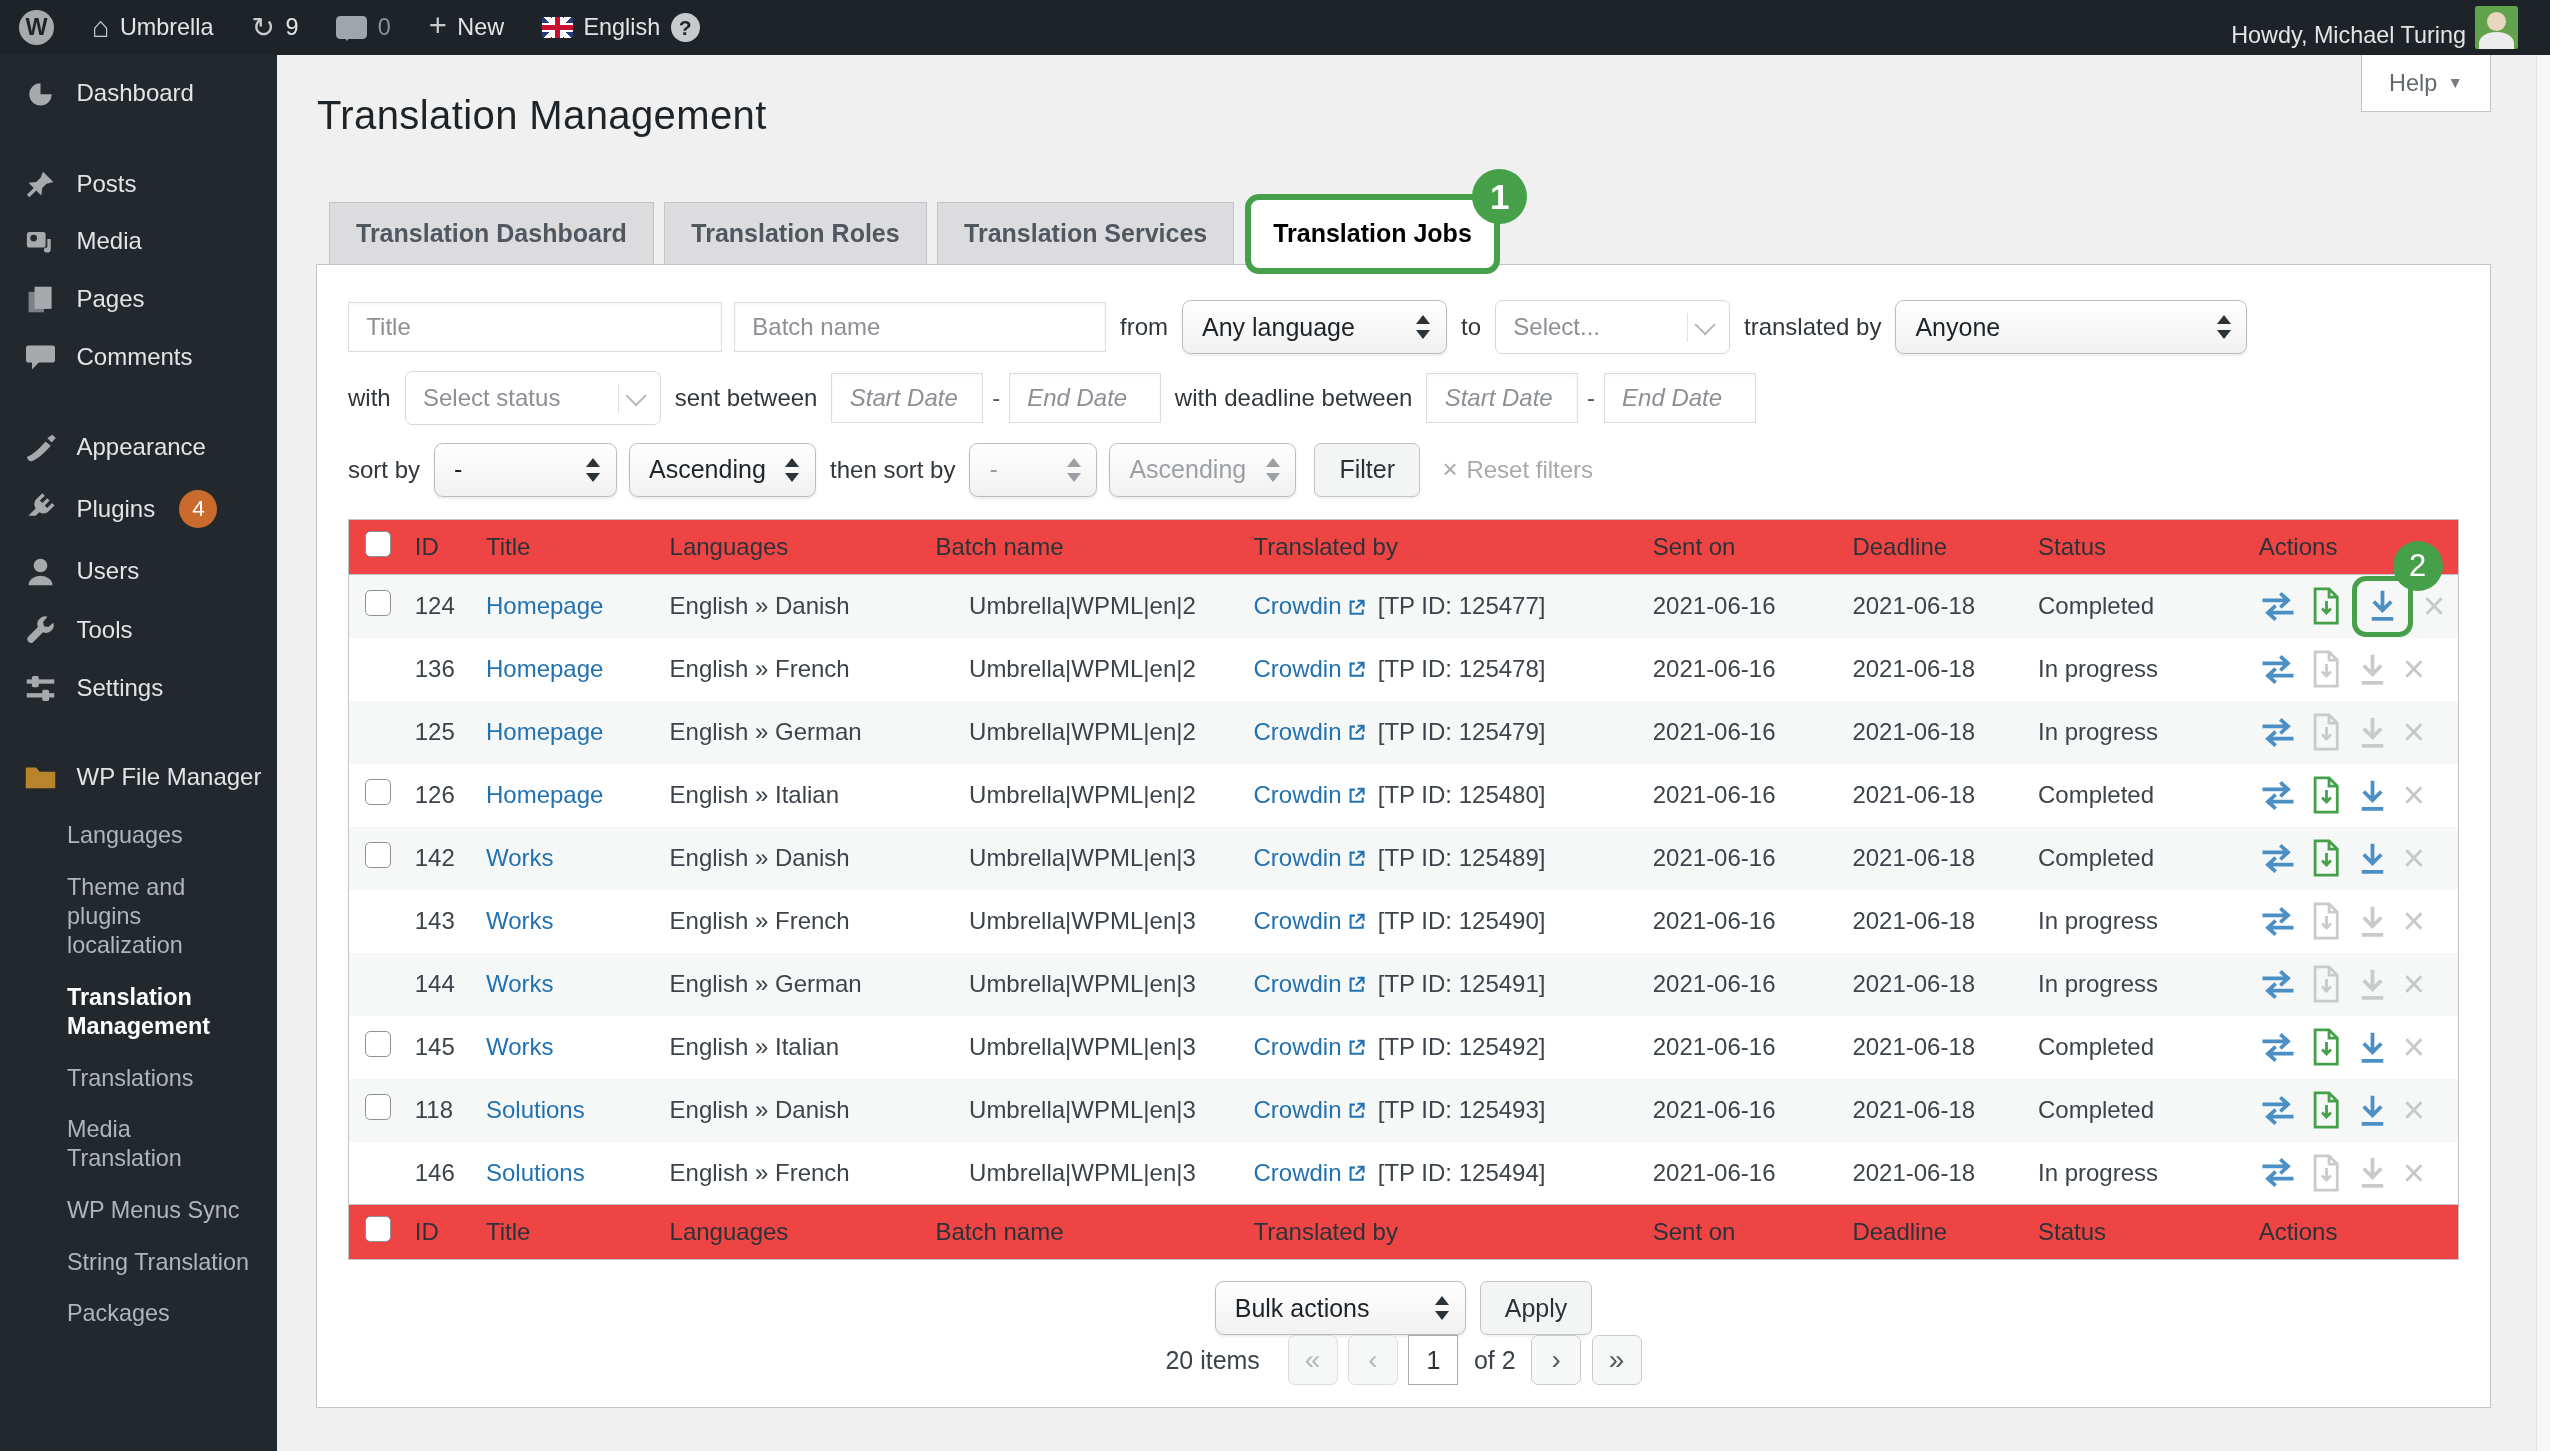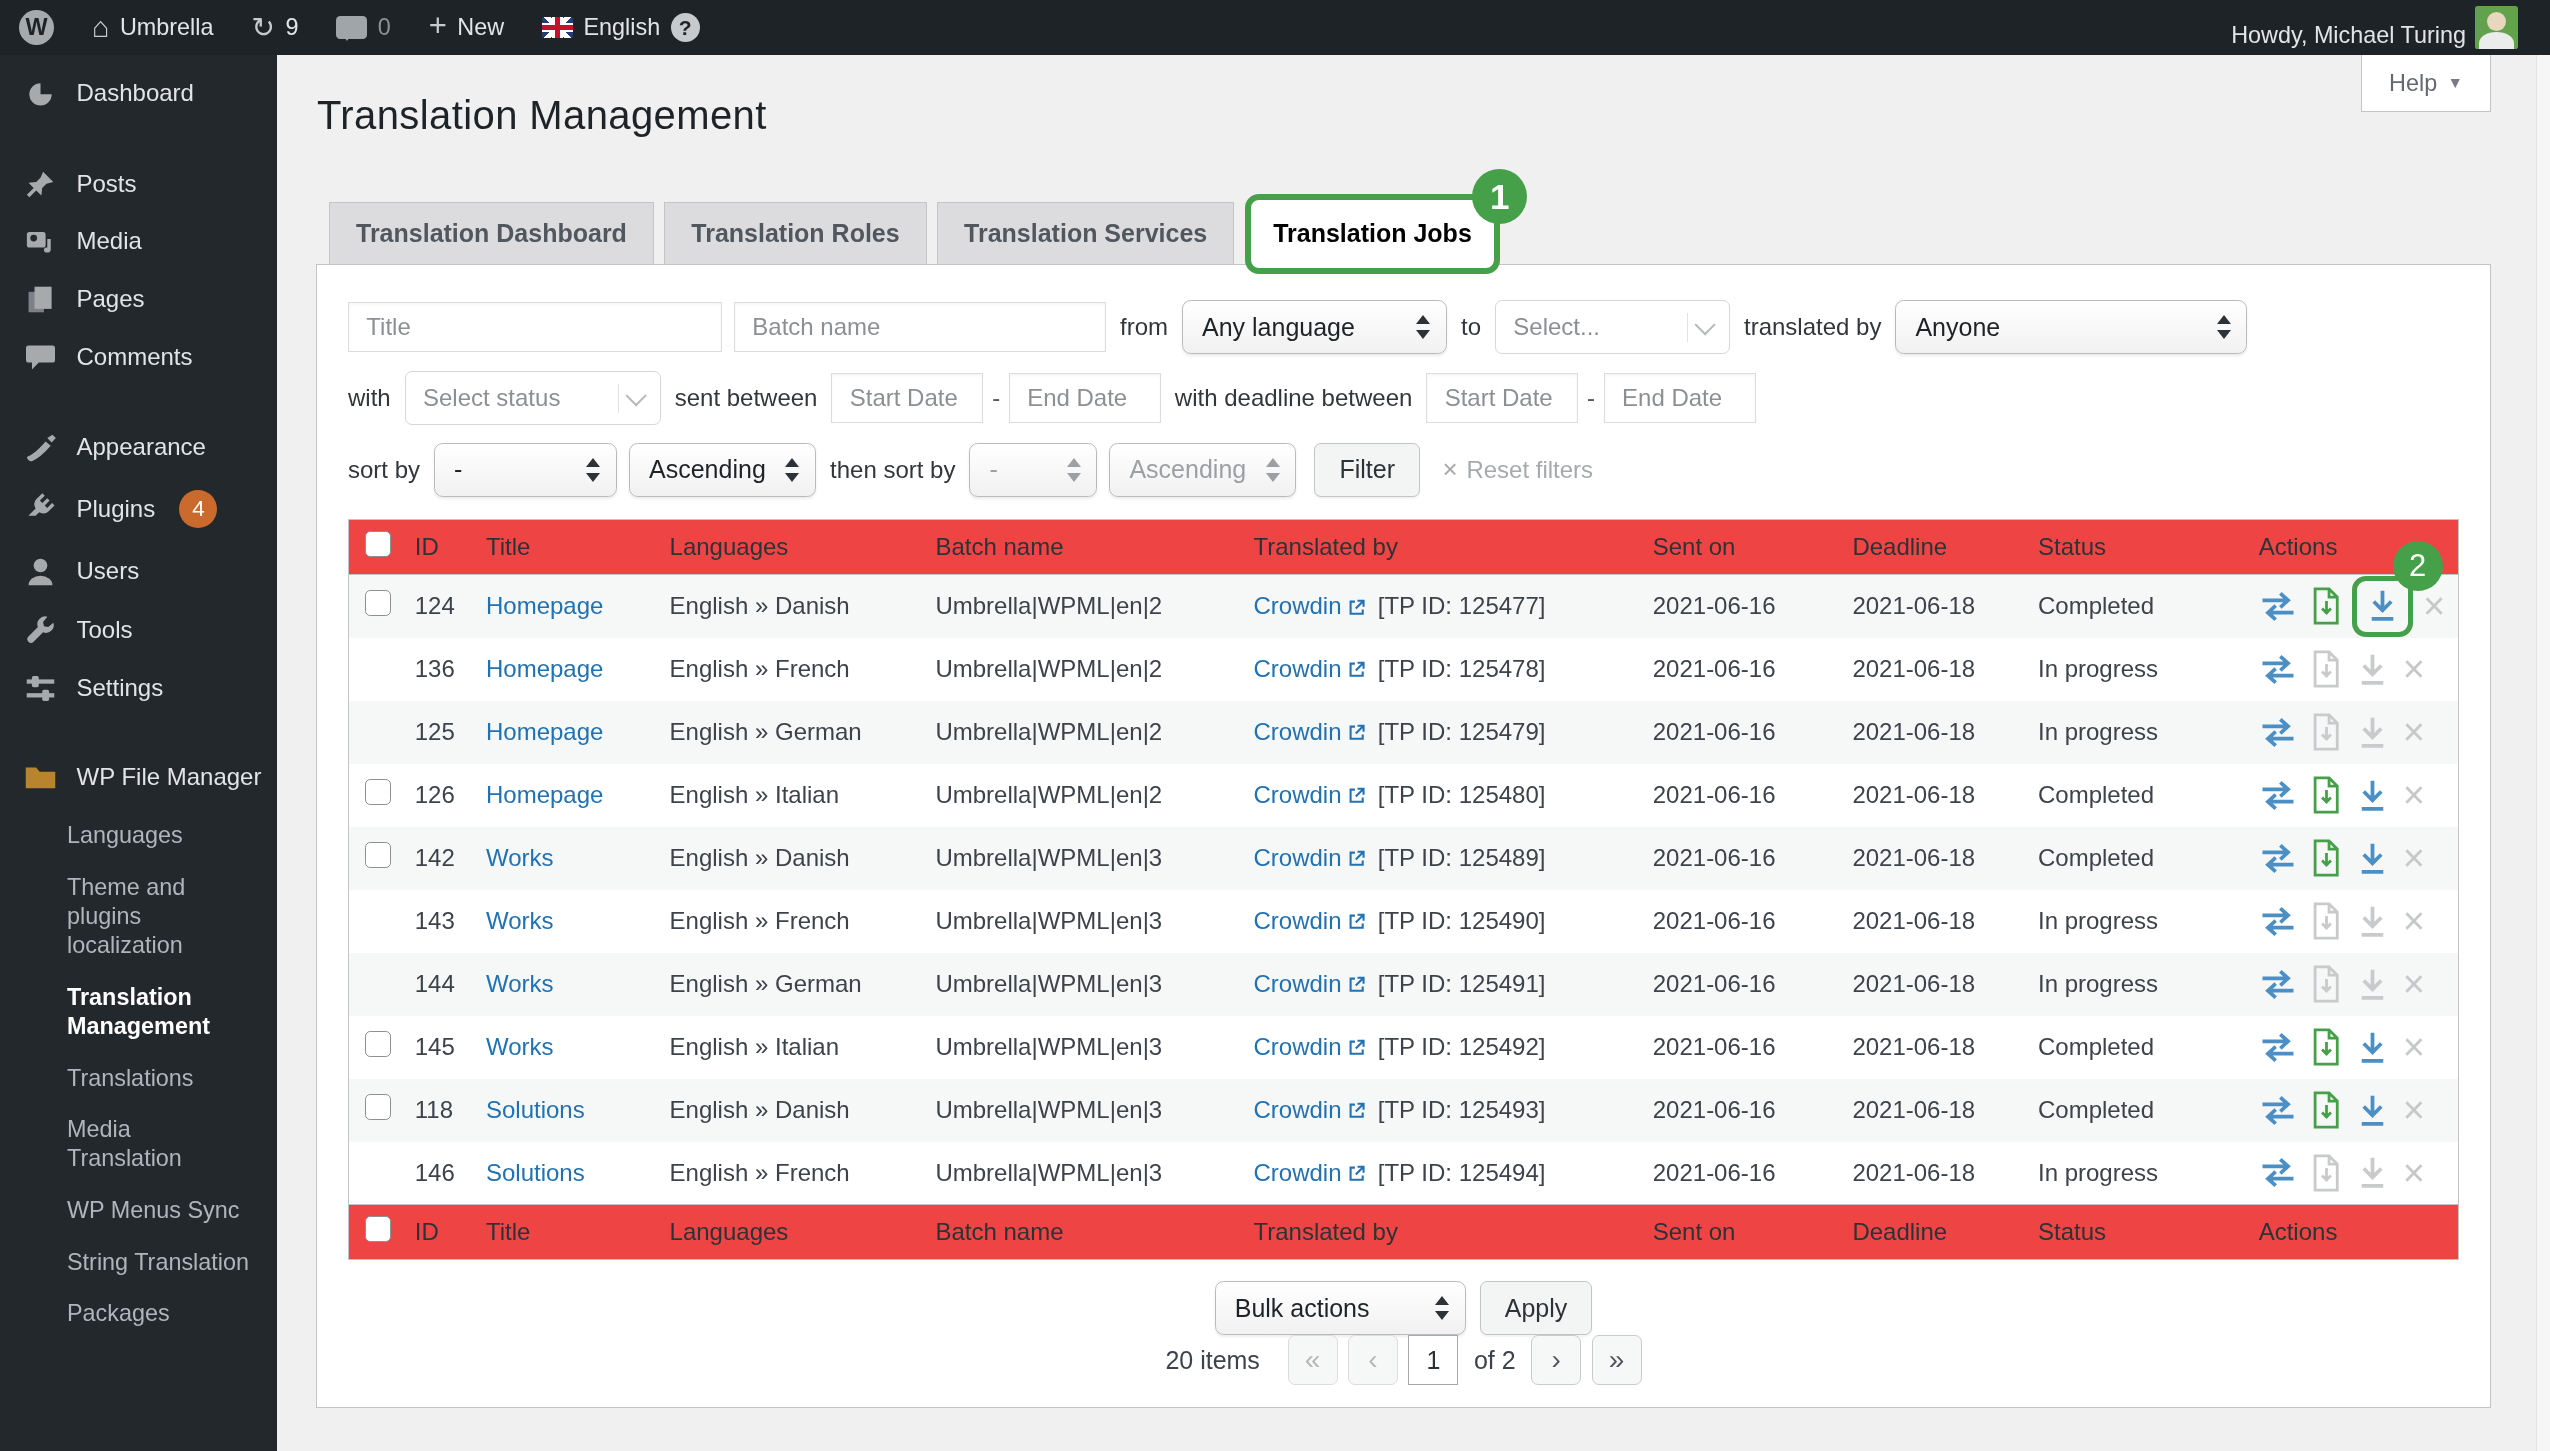--- a/index.html
+++ b/index.html
@@ -78,21 +78,21 @@
 
   
   .frow{display:flex;align-items:center;margin-bottom:17.3px;font-size:24px;color:#32373c;}
   .flabel{margin:0 14px;white-space:nowrap;}
   .flabel.first{margin-left:0;}
   input.txt{height:50px;border:0.9px solid #dcdcde;background:#fff;padding:0 17.3px;font-size:24px;
     font-family:inherit;color:#2c3338;box-shadow:inset 0 1.7px 3.5px rgba(0,0,0,.04);}
   input.txt::placeholder{color:#8c8f94;}
   .w-title{width:374px;margin-right:12px;}
   .w-batch{width:372px;}
-  .w-date{width:152px;}
+  .w-date{width:152px;font-style:italic;}
   .dash{margin:0 8.7px;color:#50575e;}
   .sel{height:54px;border:0.9px solid #b9bcbf;border-radius:8.7px;background:linear-gradient(#ffffff,#f1f1f1);
     display:inline-flex;align-items:center;justify-content:space-between;padding:0 15.6px 0 19px;
     font-size:25px;color:#1d2327;cursor:pointer;box-shadow:0 1.7px 2.6px rgba(0,0,0,.08);}
   .sel.gray{color:#9ca0a4;}
   .sel-arrows{display:flex;flex-direction:column;gap:6px;margin-left:17.3px;}
   .sel-arrows i{display:block;width:0;height:0;border-left:7.8px solid transparent;border-right:7.8px solid transparent;}
   .sel-arrows i.up{border-bottom:9.5px solid #2c3338;}
   .sel-arrows i.dn{border-top:9.5px solid #2c3338;}
   .sel.gray .sel-arrows i.up{border-bottom-color:#9ca0a4;}
@@ -112,21 +112,21 @@
   table#jobs{width:100%;border-collapse:collapse;margin-top:22.5px;border:0.9px solid #c3c4c7;font-size:24px;}
   #jobs th{font-weight:400;color:#2c3338;text-align:left;height:55px;padding:0 12px;background:#ef4444;}
   #jobs thead th{border-bottom:0.9px solid #c3c4c7;}
   #jobs tfoot th{border-top:0.9px solid #c3c4c7;}
   #jobs td{height:63px;padding:0 12px;color:#3c434a;}
   #jobs tbody tr:nth-child(odd){background:#f6f7f7;}
   .col-cb{width:48px;padding-left:15.6px !important;}
   .col-id{width:71px;}
   .col-title{width:183px;}
   .col-lang{width:265px;}
-  .col-batch{width:317px;}
+  .col-batch{width:317px;text-align:center;}
   .col-tby{width:398px;}
   .col-sent{width:199px;}
   .col-dl{width:185px;}
   .col-status{width:220px;}
   .col-act{width:206px;}
   .checkbox{display:inline-block;width:26px;height:26px;border:1.7px solid #8c8f94;border-radius:5.2px;background:#fff;cursor:pointer;}
   a.link{color:var(--lblue);text-decoration:none;cursor:pointer;}
   .ext-ic{margin:0 12px 0 7px;vertical-align:-1.7px;}
   .acts{display:flex;align-items:center;gap:14px;}
   .act{display:inline-flex;align-items:center;justify-content:center;cursor:pointer;}

